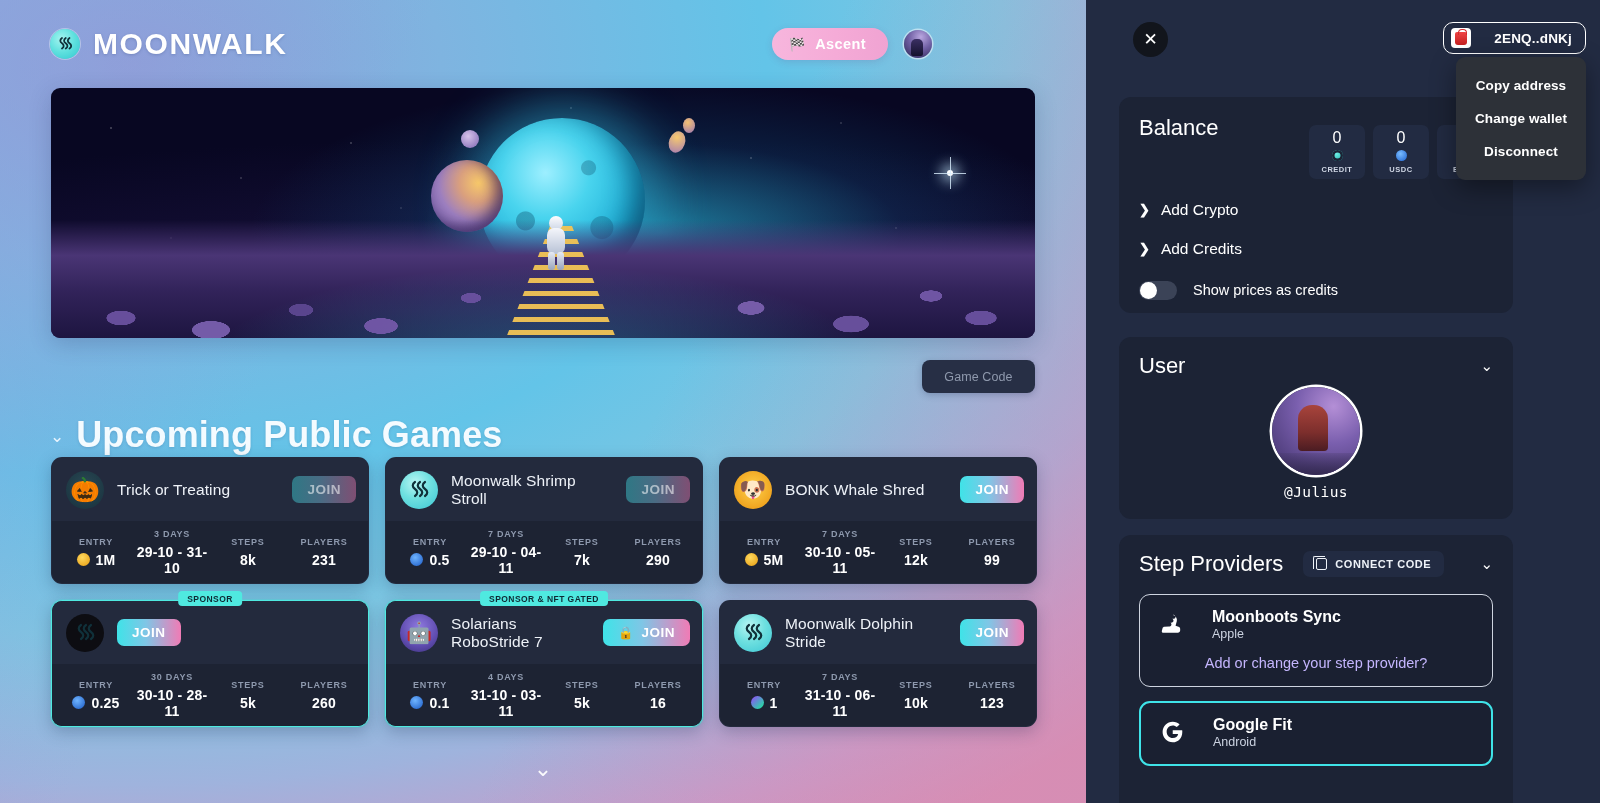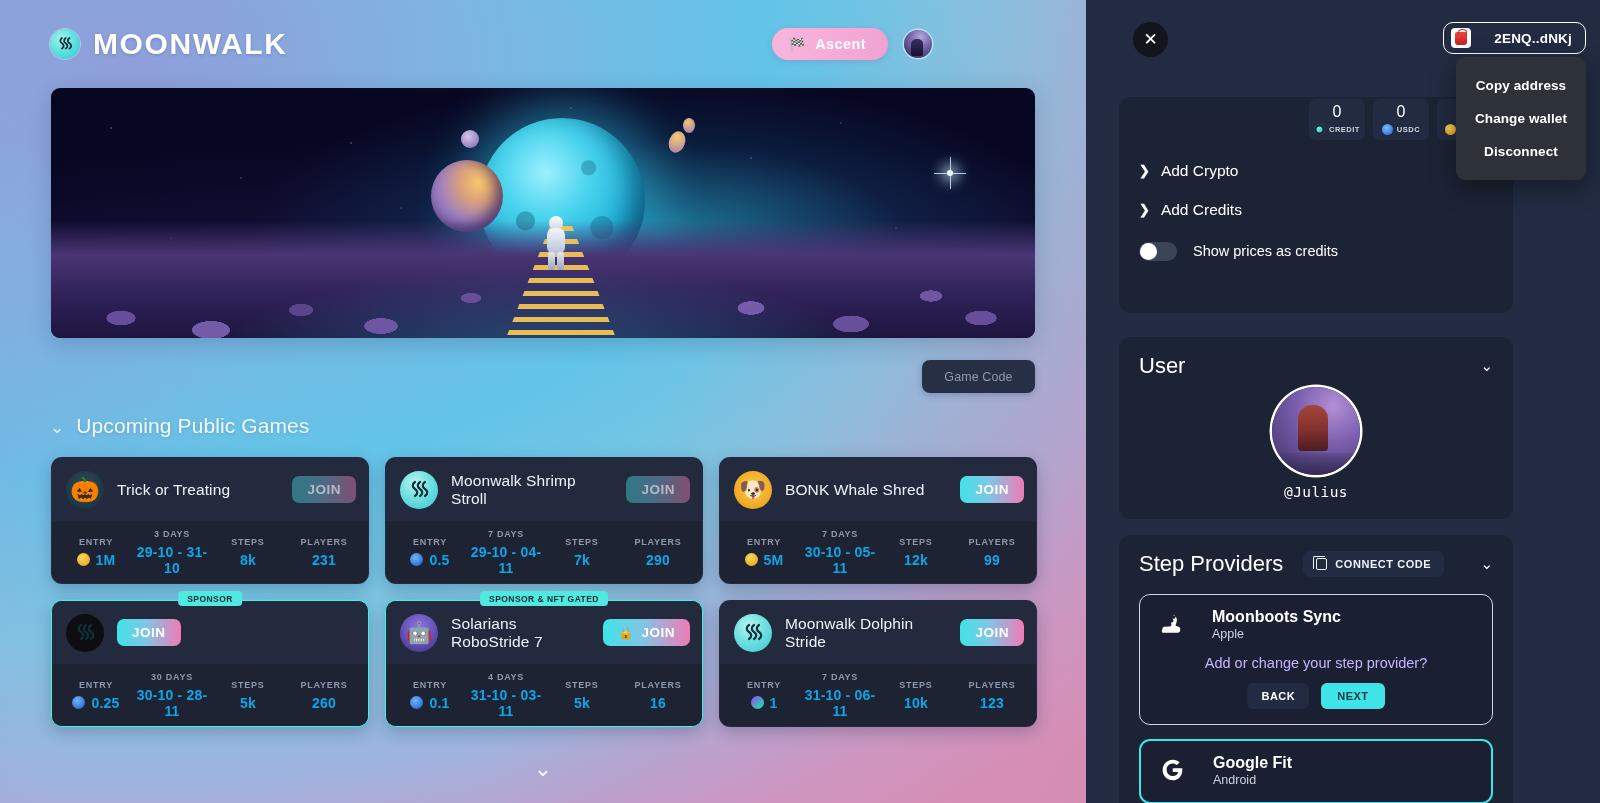--- a/index.html
+++ b/index.html
@@ -178,21 +178,21 @@
     color:#8f99ad; font-size:12.5px; letter-spacing:.1px;
     box-shadow: 0 2px 7px rgba(25,35,70,.25);
   }
 
   
   .section-head {
     position:absolute; left:50px; top:414px; display:flex; align-items:center; gap:12px; z-index:4;
   }
   .section-head .chev { color:#eef7ff; font-size:17px; line-height:1; opacity:.95; margin-top:3px;}
   .section-head h2 {
-    color:#f4fbff; font-size:21px; font-weight:400; letter-spacing:.1px;
+    color:#f4fbff; font-size:36px; font-weight:700; letter-spacing:.1px;
     text-shadow: 0 1px 3px rgba(40,70,120,.2);
   }
 
   
   .grid {
     position:absolute; left:51px; top:457px; width:986px; z-index:4;
     display:grid; grid-template-columns: repeat(3, 318px); gap: 16px 16px;
   }
   .card-wrap{ position:relative; }
   .card {
@@ -229,21 +229,21 @@
   .card-stats {
     height:62px; background:#1d2333; display:grid; grid-template-columns: repeat(4, 1fr);
     align-items:center; padding: 0 6px;
   }
   .stat { text-align:center; }
   .stat .lbl {
     color:#8e99ae; font-size:9px; font-weight:700; letter-spacing:.75px; text-transform:uppercase;
     margin-bottom:5px;
   }
   .stat .val {
-    color:#0ea5e9; font-size:14px; font-weight:700; letter-spacing:.2px;
+    color:#ffffff; font-size:14px; font-weight:700; letter-spacing:.2px;
     display:flex; align-items:center; justify-content:center; gap:6px;
   }
   .coin { width:13px; height:13px; border-radius:50%; display:inline-block; flex:0 0 13px; }
   .coin-bonk { background: radial-gradient(circle at 40% 35%, #ffd95e, #e59a0f); }
   .coin-usdc { background: radial-gradient(circle at 40% 35%, #6fb4ff, #1a59c4); }
   .coin-sol  { background: linear-gradient(135deg,#9945ff,#14f195); }
   .badge {
     position:absolute; top:-9px; left:50%; transform:translateX(-50%);
     background:#4fe9e0; color:#0e2b34; border-radius:4px;
     font-size:8.5px; font-weight:700; letter-spacing:.45px; padding:2.5px 9px;
@@ -293,21 +293,21 @@
   .pcard {
     position:absolute; left:33px; width:394px; background:#1c2335; border-radius:12px;
   }
   .pcard-title { color:#fff; font-size:22px; font-weight:400; }
   #balance-card { top:97px; height:216px; padding:18px 20px 0; }
   .bal-chips { display:flex; gap:8px; justify-content:flex-end; margin-top:-16px; }
   .chip {
     background:#222b42; border-radius:7px; width:56px; padding:5px 0 5px; text-align:center;
   }
   .chip .amt { color:#fff; font-size:16px; font-weight:400; line-height:1.05; }
-  .chip .row { display:flex; align-items:center; justify-content:center; gap:4px; margin-top:3px; }
+  .chip .row { display:flex; align-items:center; justify-content:center; gap:4px; margin-top:3px;flex-direction:column; }
   .chip .nm { color:#cfd6e4; font-size:7.5px; font-weight:700; letter-spacing:.5px; }
   .dot { width:11px; height:11px; border-radius:50%; flex:0 0 11px; }
   .dot-credit { background: radial-gradient(circle at 40% 35%, #6ff0e6, #16a9a2); box-shadow: inset 0 0 0 2.5px #1c2335; }
   .dot-usdc { background: radial-gradient(circle at 40% 35%, #79bcff, #1e62cf); }
   .dot-bonk { background: radial-gradient(circle at 40% 35%, #ffd95e, #e08f0c); }
   .expander { display:flex; align-items:center; gap:11px; color:#fff; font-size:15.5px; cursor:pointer; }
   .expander .c { color:#ffffff; font-size:13px; font-weight:700; }
   .toggle-row { display:flex; align-items:center; gap:16px; }
   .toggle {
     width:38px; height:19px; border-radius:999px; background:#3b4357; position:relative; cursor:pointer; flex:0 0 38px;
@@ -649,20 +649,21 @@
     <span>2ENQ..dNKj</span>
   </div>
 
   <div class="dropdown">
     <div class="item">Copy address</div>
     <div class="item">Change wallet</div>
     <div class="item">Disconnect</div>
   </div>
 
   <div class="pcard" id="balance-card">
+    <div class="pcard-title">Balance</div>
     <div class="bal-chips" id="bal-chips">
         <div class="chip">
           <div class="amt">0</div>
           <div class="row">
             <span class="dot dot-credit"></span>
             <span class="nm">CREDIT</span>
           </div>
         </div>
         <div class="chip">
           <div class="amt">0</div>
@@ -720,24 +721,20 @@
           <svg width="27" height="27" viewBox="0 0 24 24" fill="#ffffff">
             <path d="M13.2 3.2c1.6.3 2.6 1.5 2.3 2.6-.3 1-1.6 1.4-2.8 1 .9.6 1.3 1.6 1 2.4-.4 1-1.7 1.4-2.9 1 1 .6 1.4 1.6 1 2.5-.3.7-1.1 1.1-2 1.1l-4 .1c-.8 0-1.5.5-1.7 1.3l-.7 2.6c-.2.9.4 1.6 1.3 1.6h12.9c1.2 0 2.1-.9 2.1-2v-1.6c0-.9-.6-1.7-1.5-1.9l-2.6-.7 1.1-4.1c.6-2.3-.6-4.6-2.9-5.4l-.6-.5z"></path>
           </svg>
         </span>
         <div>
           <div class="prov-name">Moonboots Sync</div>
           <div class="prov-sub">Apple</div>
         </div>
       </div>
       <div class="prov-q">Add or change your step provider?</div>
-      <div class="prov-btns">
-        <button class="btn-back">BACK</button>
-        <button class="btn-next">NEXT</button>
-      </div>
     </div>
 
     <div class="prov active" style="margin-top:14px">
       <div class="prov-head">
         <span class="prov-logo">
           <svg width="27" height="27" viewBox="0 0 24 24" fill="#ffffff">
             <path d="M12.2 2.4c2.5 0 4.6.9 6.1 2.4l-2.5 2.4c-.9-.9-2.2-1.5-3.6-1.5-3 0-5.4 2.5-5.4 5.6s2.4 5.6 5.4 5.6c2.7 0 4.4-1.5 4.8-3.6h-4.8V9.9h8.4c.1.5.1 1 .1 1.6 0 5.4-3.6 9.2-8.5 9.2-5 0-9-4.1-9-9.1s4-9.2 9-9.2z"></path>
           </svg>
         </span>
         <div>

